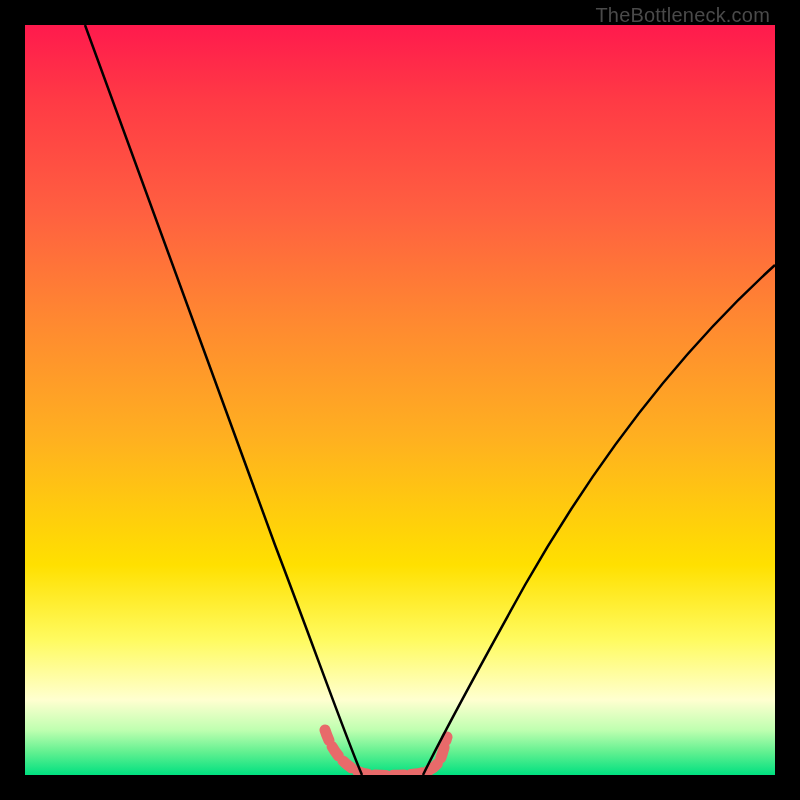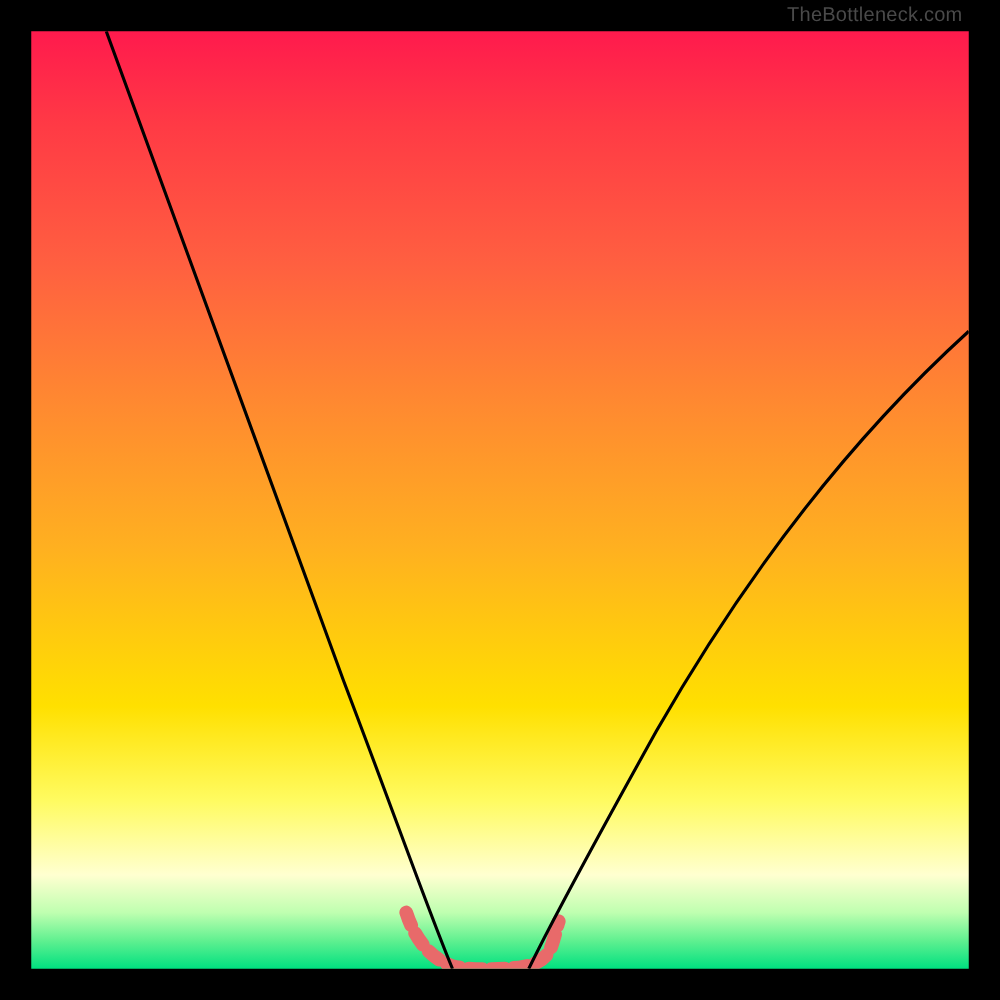--- a/index.html
+++ b/index.html
@@ -36,21 +36,21 @@
       #bfffb0 94%,
       #60f090 97%,
       #00e080 100%
     );
   }
   .watermark {
     position: absolute;
     top: 4px;
     right: 30px;
     color: #4a4a4a;
-    font-size: 16px;
+    font-size: 20px;
     font-weight: 500;
     letter-spacing: 0.2px;
   }
   svg.curves {
     position: absolute;
     left: 25px;
     top: 25px;
     width: 750px;
     height: 750px;
   }

